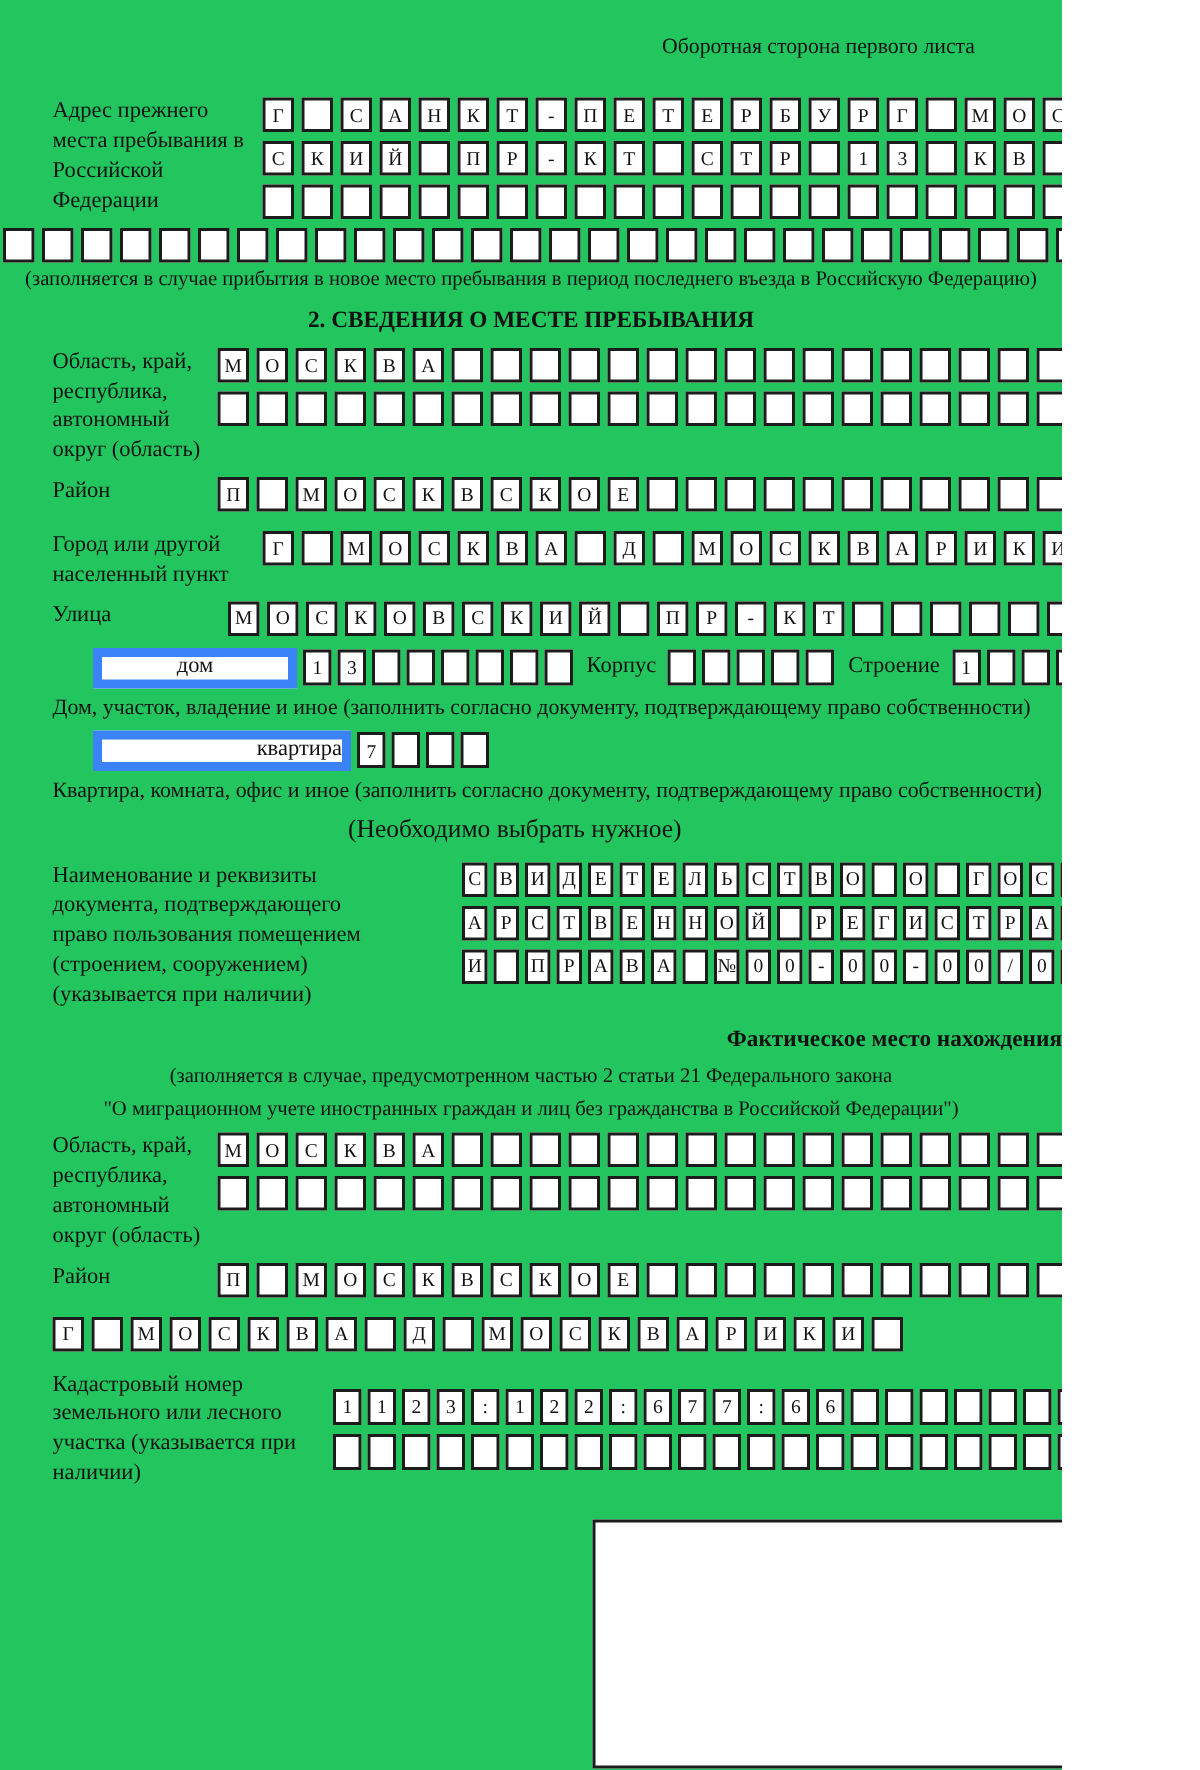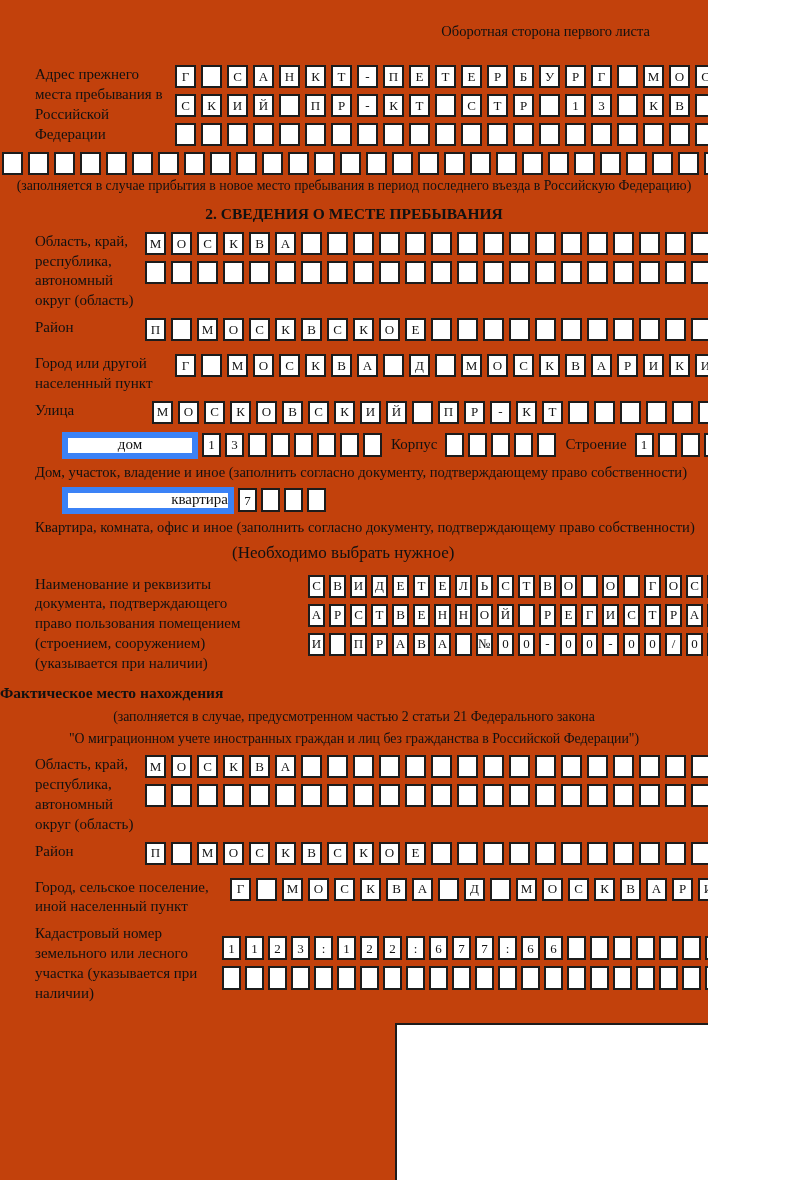--- a/index.html
+++ b/index.html
@@ -1,17 +1,17 @@
 <!DOCTYPE html>
 <html><head>
 <meta charset="utf-8">
 <style>
   html,body{margin:0;padding:0;background:#fff;}
   .page{
-    width:708px;height:1180px;background:#c2410c;color:#111;
+    width:708px;height:1180px;background:#22c55e;color:#111;
     font-family:"Liberation Serif","DejaVu Serif",serif;
     position:relative;overflow:hidden;font-size:15px;line-height:1.32;
   }
   .top-note{margin:22px 58px 0 0;text-align:right;font-size:14.5px;}
   .flexrow{display:flex;align-items:flex-start;}
   .lbl{flex:none;}
   .rows{flex:none;}
   .cellrow{display:flex;gap:5px;margin-bottom:6px;}
   .cell{
     flex:none;width:21px;height:23px;border:2px solid #1c1c1c;background:#fff;
@@ -48,21 +48,21 @@
   .checkbox{
     flex:none;width:22px;height:27px;border:2px solid #1c1c1c;box-sizing:border-box;
     display:flex;align-items:center;justify-content:center;font-size:14px;background:#fff;
   }
   .stay-lbl{margin-right:12px;}
   .opt-lbl{margin:0 0 0 10px;}
   .gap1{margin-left:26px;} .gap2{margin-left:34px;}
   .stay-note{margin:4px 0 0 232px;font-size:17px;}
   .block-doc{margin-top:10px;}
   .lbl-doc{width:216px;margin-right:57px;}
-  .actual-title{margin-top:10px;text-align:left;font-weight:bold;font-size:15.5px;}
+  .actual-title{margin-top:10px;text-align:right;font-weight:bold;font-size:15.5px;}
   .actual-note{text-align:center;font-size:13.8px;margin-top:4px;}
   .lbl-city2{width:195px;}
   .lbl-cad{width:172px;margin-right:15px;}
   .cad-rows{margin-top:12px;}
   .mark-box{
     margin:20px 0 0 395px;width:358px;height:166px;border:2px solid #1c1c1c;
     box-sizing:border-box;background:#fff;
   }
 </style>
 </head>
@@ -554,21 +554,20 @@
         <span class="cell"></span>
         <span class="cell"></span>
         <span class="cell"></span>
         <span class="cell"></span>
         <span class="cell"></span>
         <span class="cell"></span>
       </div>
   </div>
 
   <div class="flexrow block">
-    <div class="lbl lbl-city2">Город, сельское поселение, иной населенный пункт</div>
     <div class="cellrow wide22">
         <span class="cell">Г</span>
         <span class="cell"></span>
         <span class="cell">М</span>
         <span class="cell">О</span>
         <span class="cell">С</span>
         <span class="cell">К</span>
         <span class="cell">В</span>
         <span class="cell">А</span>
         <span class="cell"></span>

